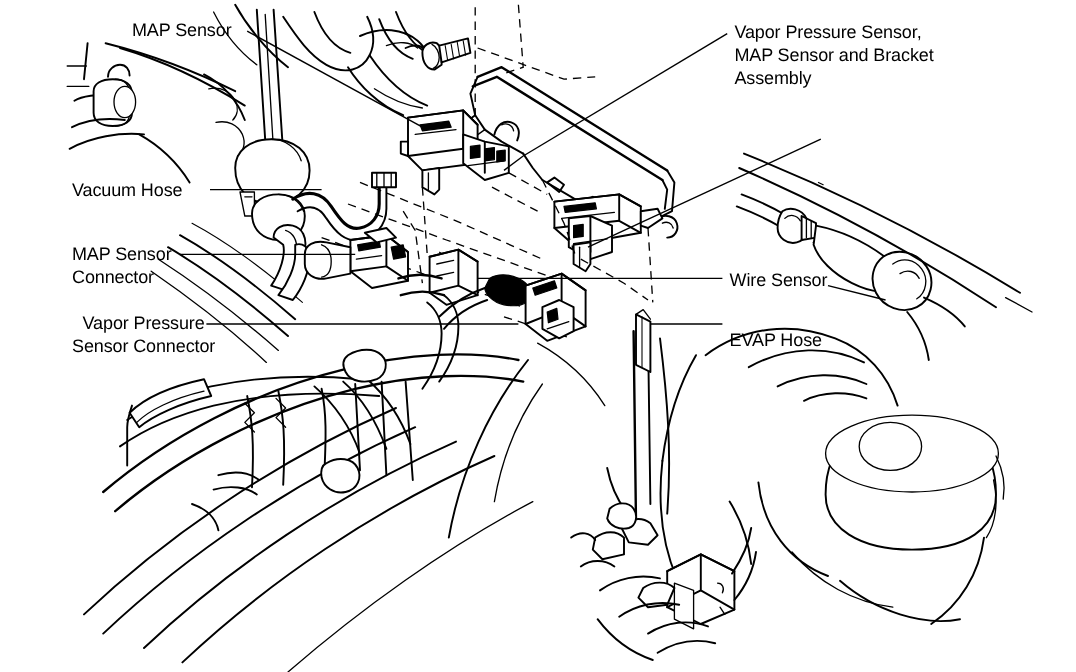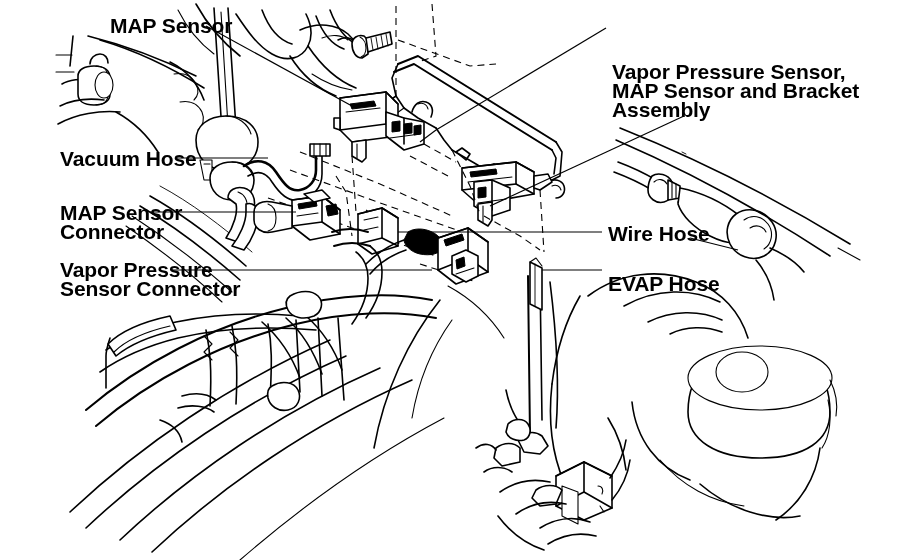--- a/index.html
+++ b/index.html
@@ -23,22 +23,22 @@
     position: absolute;
     top: 0;
     left: 0;
     width: 897px;
     height: 560px;
     display: block;
   }
   .callout-label {
     position: absolute;
     font-family: "Liberation Sans", sans-serif;
-    font-weight: bold;
-    font-size: 21px;
+    font-weight: normal;
+    font-size: 15px;
     line-height: 19px;
     color: #000000;
     white-space: pre;
     letter-spacing: -0.1px;
     user-select: none;
   }
   .callout-label.multiline { white-space: pre-line; }
 </style>
 </head>
 <body>
@@ -428,30 +428,30 @@
       <line class="lead" x1="602" y1="232" x2="398" y2="232"></line>
       <line class="lead" x1="690" y1="238" x2="738" y2="250"></line>
 
       <line class="lead" x1="602" y1="270" x2="542" y2="270"></line>
     </g>
 
   </svg>
 
   <div class="callout-label" style="left:110px; top:16px;">MAP Sensor</div>
 
-  <div class="callout-label multiline" style="left:612px; top:18px;margin-top:44px;">Vapor Pressure Sensor,
+  <div class="callout-label multiline" style="left:612px; top:18px;">Vapor Pressure Sensor,
 MAP Sensor and Bracket
 Assembly</div>
 
 
   <div class="callout-label" style="left:60px; top:149px;text-align:right;">Vacuum Hose</div>
 
   <div class="callout-label multiline" style="left:60px; top:203px;">MAP Sensor
 Connector</div>
 
-  <div class="callout-label" style="left:608px; top:224px;">Wire Hose</div>
-
-  <div class="callout-label multiline" style="left:60px; top:260px;">Vapor Pressure
+  <div class="callout-label" style="left:608px; top:224px;">Wire Sensor</div>
+
+  <div class="callout-label multiline" style="left:60px; top:260px;text-align:center;">Vapor Pressure
 Sensor Connector</div>
 
   <div class="callout-label" style="left:608px; top:251px;margin-top:23px;">EVAP Hose</div>
 
 </div>
 
 </body></html>

